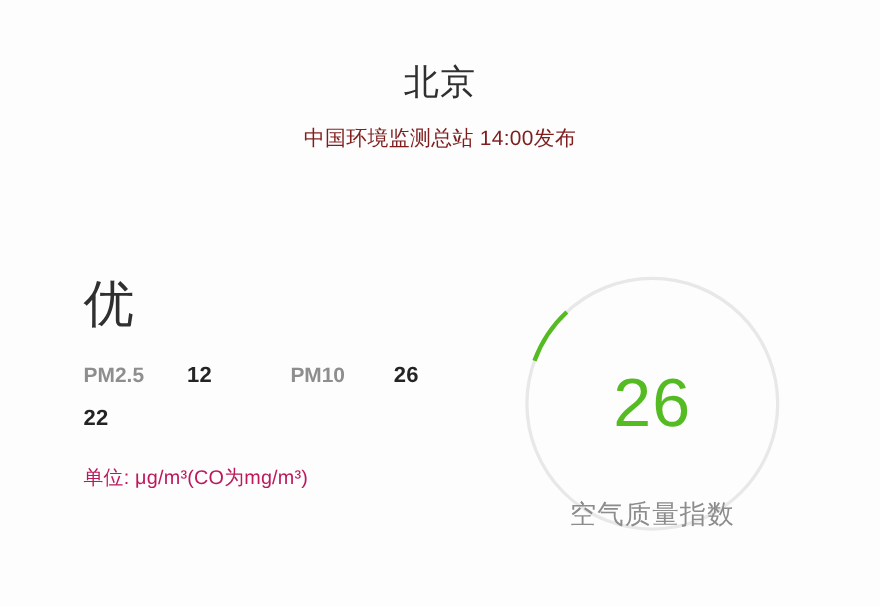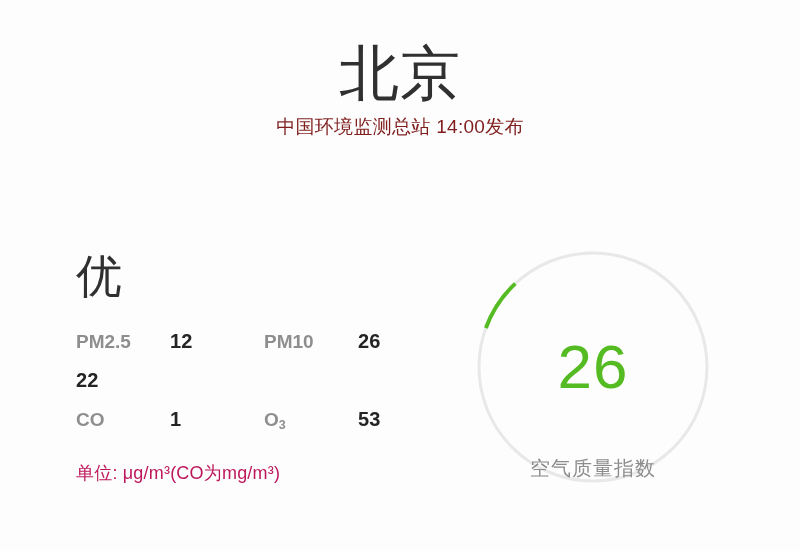--- a/index.html
+++ b/index.html
@@ -27,21 +27,21 @@
   .header {
     position: absolute;
     top: 0;
     left: 0;
     width: 800px;
     text-align: center;
   }
 
   .city-title {
     margin-top: 46px;
-    font-size: 60px;
+    font-size: 32px;
     line-height: 56px;
     color: #303030;
     font-weight: 400;
     letter-spacing: 1px;
   }
 
   .source-line {
     margin-top: 12px;
     font-size: 19px;
     line-height: 26px;
@@ -154,21 +154,21 @@
     font-weight: 400;
     letter-spacing: 1px;
   }
 
   .gauge-caption {
     position: absolute;
     left: 447px;
     top: 454px;
     width: 292px;
     text-align: center;
-    font-size: 20px;
+    font-size: 24px;
     line-height: 28px;
     color: #8c8c8c;
     font-weight: 400;
     letter-spacing: 1px;
   }
 </style>
 </head>
 <body>
 
 <div id="app">
@@ -194,30 +194,20 @@
           <span class="p-value">26</span>
         </div>
       </div>
 
       <div class="pollutant-row">
         <div class="pollutant-cell">
           <span class="p-value">22</span>
         </div>
       </div>
 
-      <div class="pollutant-row">
-        <div class="pollutant-cell">
-          <span class="p-label"><span>CO</span></span>
-          <span class="p-value">1</span>
-        </div>
-        <div class="pollutant-cell">
-          <span class="p-label"><span>O</span><sub>3</sub></span>
-          <span class="p-value">53</span>
-        </div>
-      </div>
 
     </div>
 
     <div class="units-note">单位: μg/m³(CO为mg/m³)</div>
   </div>
 
   <div class="gauge-wrap">
     <svg class="gauge-svg" viewBox="0 0 232 232">
 
       <circle cx="116" cy="116" r="114" fill="none" stroke="#e8e8e8" stroke-width="3"></circle>

